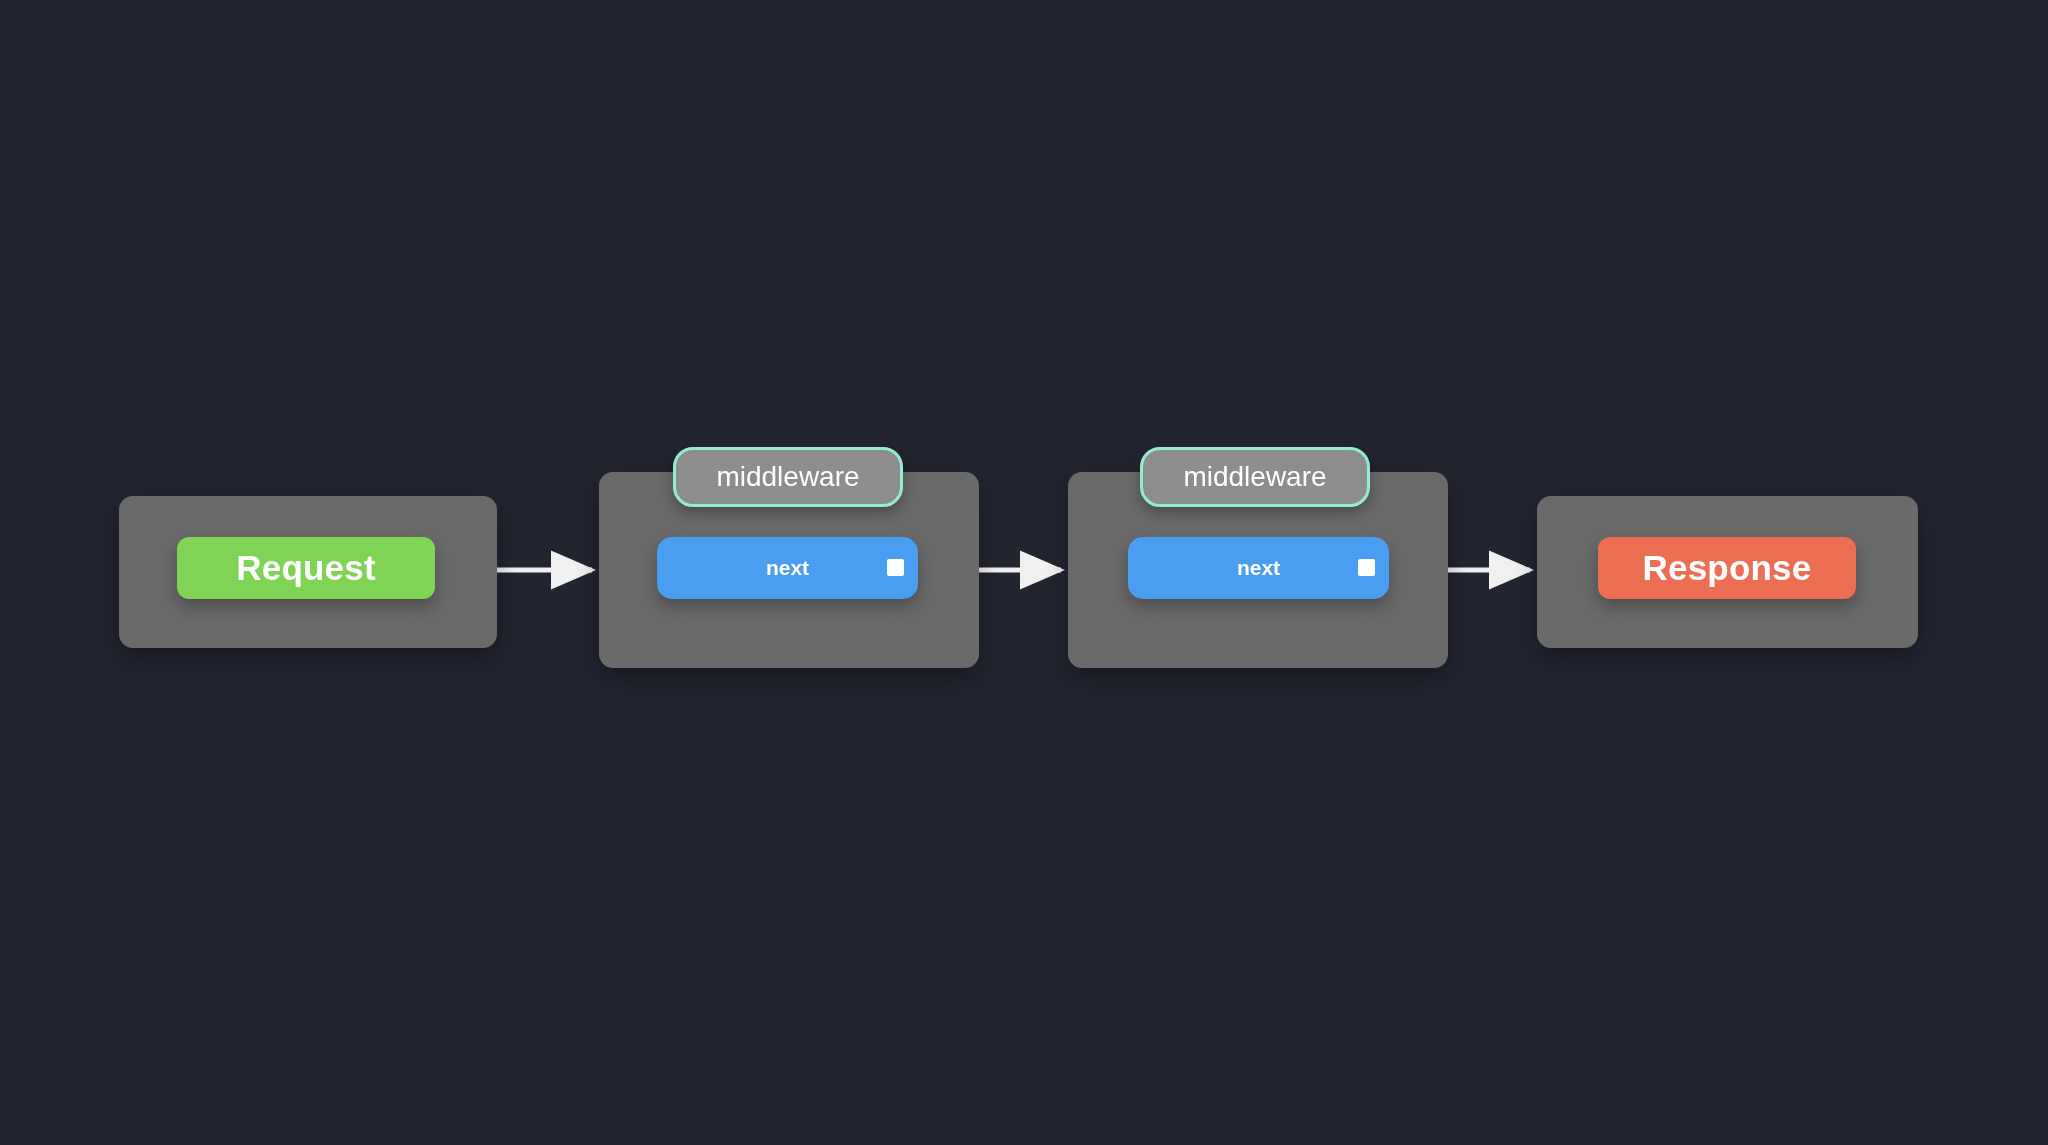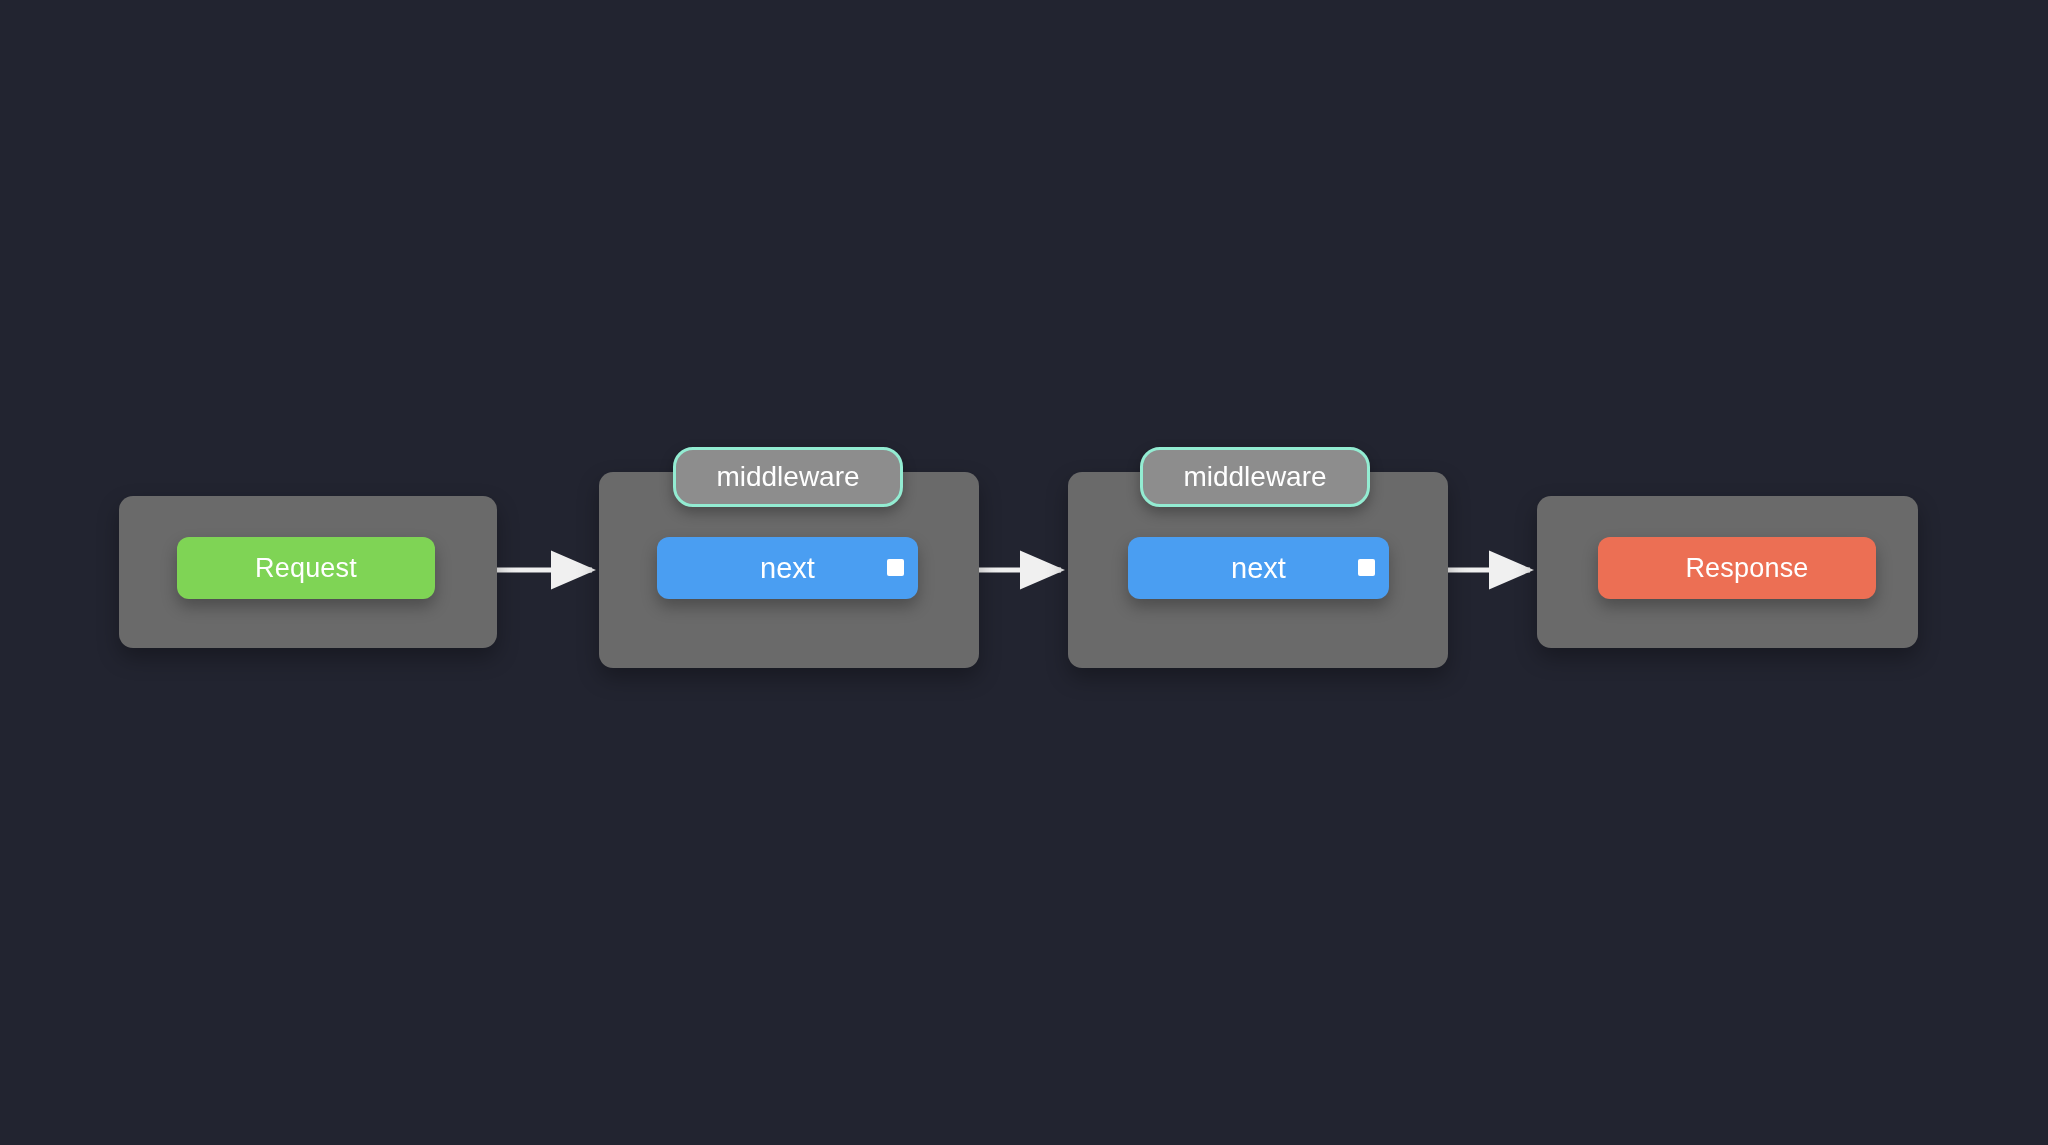--- a/index.html
+++ b/index.html
@@ -39,27 +39,28 @@
     position: absolute;
     display: flex;
     align-items: center;
     justify-content: center;
     border-radius: 12px;
     color: #ffffff;
     white-space: nowrap;
     box-shadow: 0 8px 16px rgba(0,0,0,0.28);
   }
   .pill.endpoint {
-    font-size: 27px;
-    font-weight: normal;
+    font-size: 35px;
+    font-weight: bold;
     letter-spacing: 0.2px;
   }
   .pill.next-pill {
-    font-size: 29px;
-    font-weight: normal;
+    font-size: 21px;
+    font-weight: bold;
+    border-radius: 15px;
   }
 
   
   .mw-label {
     position: absolute;
     display: flex;
     align-items: center;
     justify-content: center;
     background: #8d8d8d;
     border: 3px solid #93ecd2;
@@ -117,18 +118,18 @@
     <div class="pill next-pill" style="left:60px; top:65px; width:261px; height:62px; background:#4a9ef2;">
       <span>next</span>
       <span class="port-handle" style="right:14px; top:22px;"></span>
     </div>
   </div>
   <div class="mw-label" style="left:1140px; top:447px; width:230px; height:60px;">
     <span>middleware</span>
   </div>
 
   <div class="group-box" style="left:1537px; top:496px; width:381px; height:152px;">
-    <div class="pill endpoint" style="left:61px; top:41px; width:258px; height:62px; background:#ec6f54;padding-left:20px;">
+    <div class="pill endpoint" style="left:61px; top:41px; width:258px; height:62px; background:#ec6f54;">
       <span>Response</span>
     </div>
   </div>
 
 </div>
 
 </body></html>

